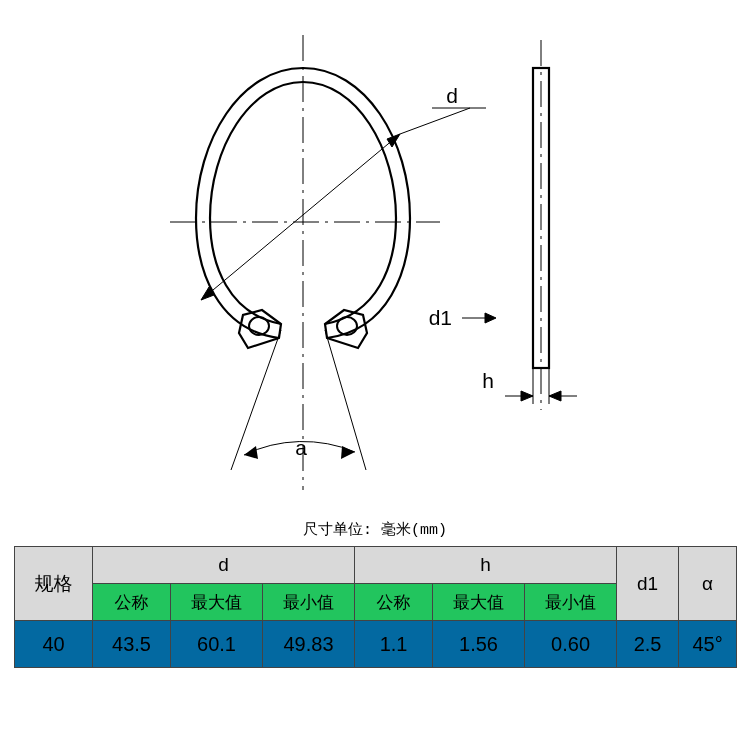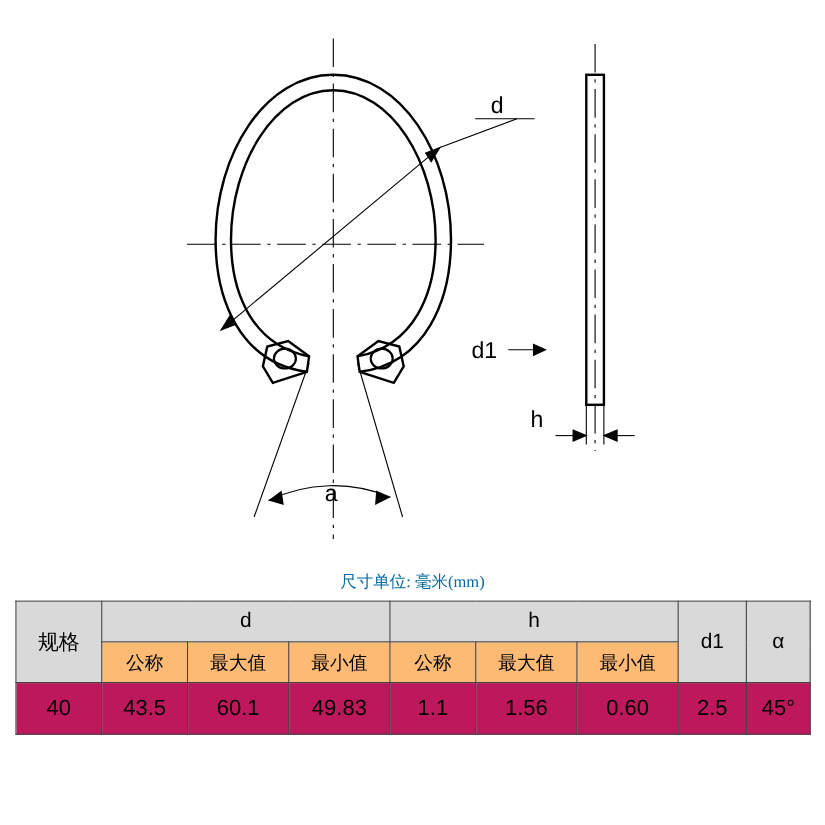--- a/index.html
+++ b/index.html
@@ -41,22 +41,22 @@
     pointer-events: none;
     user-select: none;
   }
   .unit-note {
     position: absolute;
     left: 0;
     top: 520px;
     width: 750px;
     text-align: center;
     font-size: 15px;
-    color: #0369a1;
-    font-family: Liberation Serif, serif;
+    color: #000000;
+    font-family: Liberation Mono, monospace;
   }
   table.dim-table {
     position: absolute;
     left: 14px;
     top: 546px;
     width: 722px;
     border-collapse: collapse;
     table-layout: fixed;
   }
   table.dim-table td {
@@ -68,26 +68,26 @@
     background: #ffffff;
   }
   table.dim-table tr.head-row td {
     height: 34px;
     font-size: 19px;
     background: #d9d9d9;
   }
   table.dim-table tr.sub-row td {
     height: 34px;
     font-size: 17px;
-    background: #fdba74;
+    background: #22c55e;
   }
   table.dim-table tr.value-row td {
     height: 44px;
     font-size: 20px;
-    background: #be185d;
+    background: #0369a1;
   }
   .svg-text {
     font-family: "Liberation Sans", sans-serif;
     font-size: 21px;
     fill: #000;
   }
 </style>
 </head>
 <body>
 

